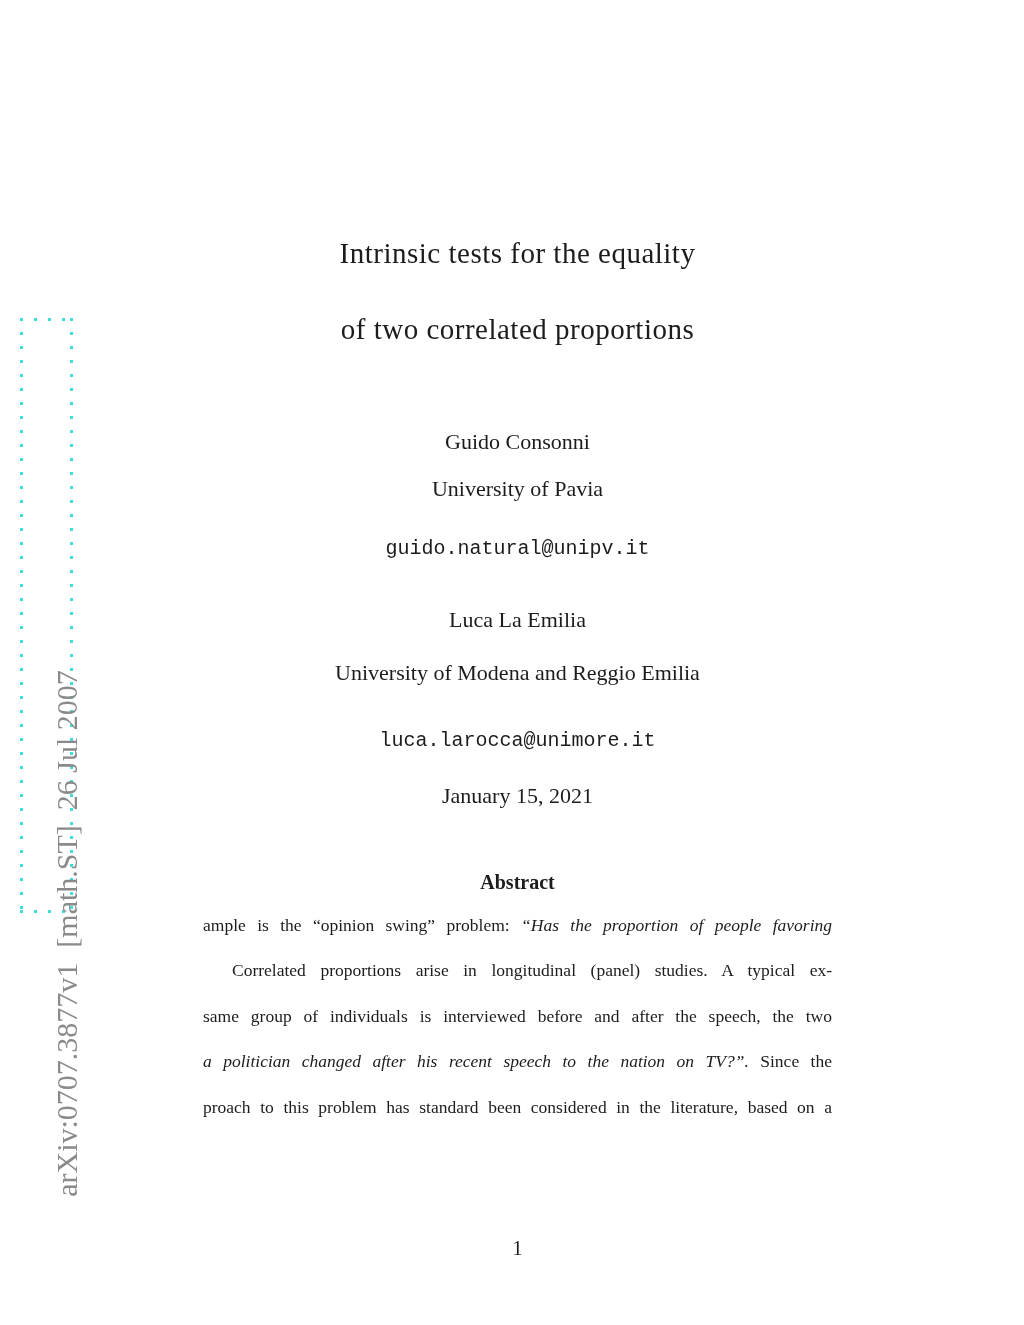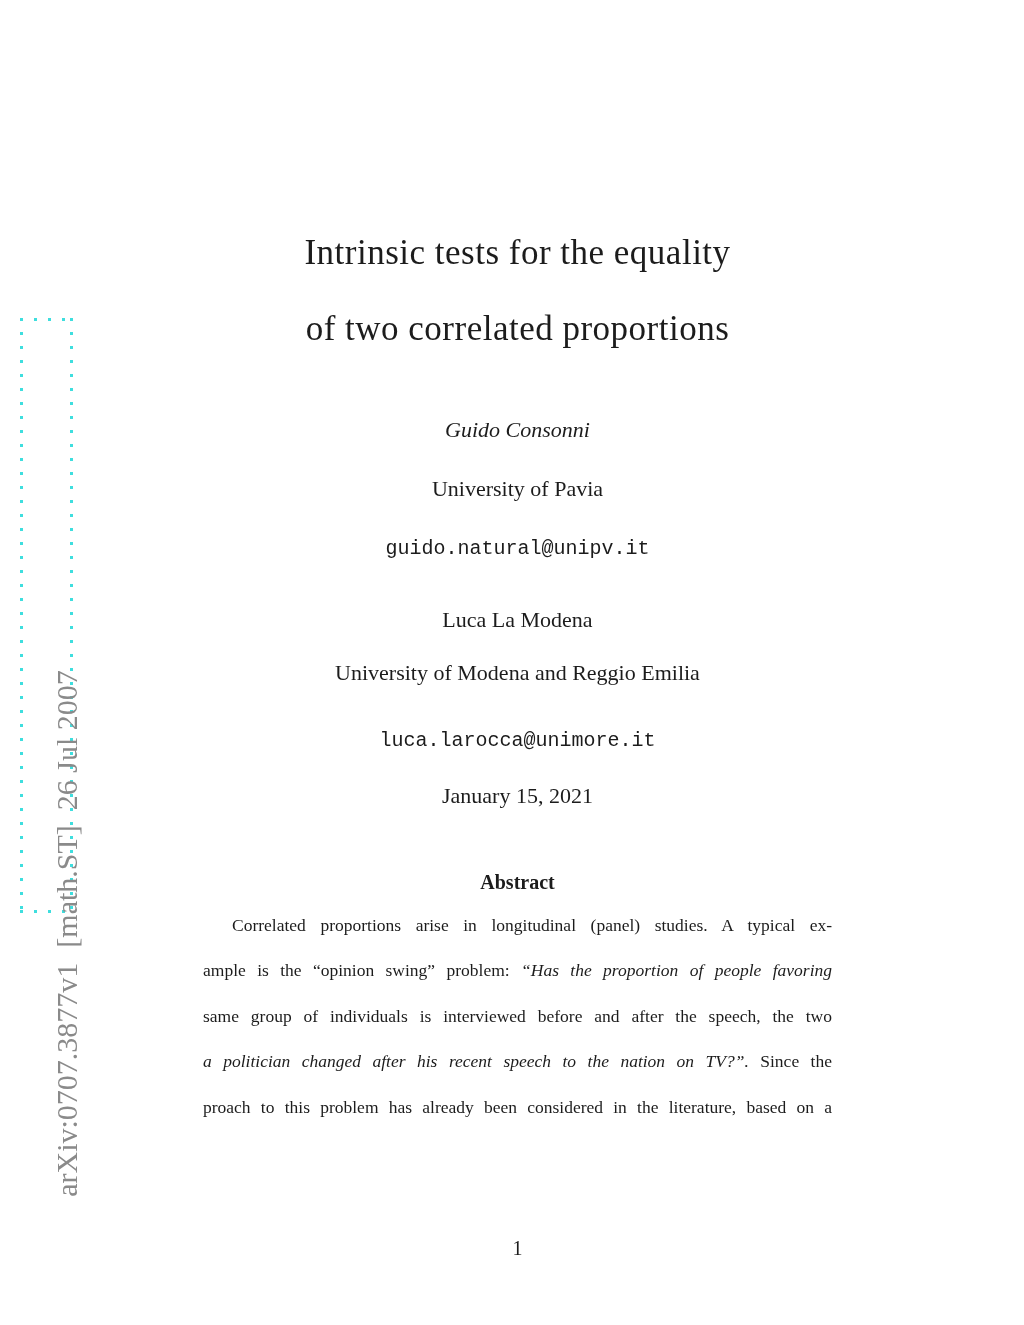--- a/index.html
+++ b/index.html
@@ -9,26 +9,26 @@
     position: relative;
     font-family: "Liberation Serif", serif;
     color: #1c1c1c;
     overflow: hidden;
   }
   .abs-pos { position: absolute; }
 
   
   .col-center { left: 203px; width: 629px; text-align: center; }
 
-  .title { font-size: 35px; line-height: 42px; letter-spacing: 0.5px; }
+  .title { font-size: 29px; line-height: 42px; letter-spacing: 0.5px; }
   .title.l1 { top: 232px; }
   .title.l2 { top: 308px; }
 
   .person { font-size: 22px; line-height: 30px; }
-  .p-name1  { top: 415px; font-style: italic; }
+  .p-name1  { top: 427px; }
   .p-affil1 { top: 474px; }
   .p-email1 { top: 534px; }
   .p-name2  { top: 605px; }
   .p-affil2 { top: 658px; }
   .p-email2 { top: 726px; }
   .email { font-family: "Liberation Mono", "DejaVu Sans Mono", monospace; font-size: 20px; }
 
   .date { top: 781px; font-size: 22px; line-height: 30px; }
 
   .abs-head { top: 868px; font-size: 20px; line-height: 28px; font-weight: bold; }
@@ -78,31 +78,31 @@
     <div class="stamp-text" style="color: rgb(138, 138, 138);">arXiv:0707.3877v1  [math.ST]  26 Jul 2007</div>
   </div>
 
   <div class="abs-pos col-center title l1">Intrinsic tests for the equality</div>
   <div class="abs-pos col-center title l2">of two correlated proportions</div>
 
   <div class="abs-pos col-center person p-name1">Guido Consonni</div>
   <div class="abs-pos col-center person p-affil1">University of Pavia</div>
   <div class="abs-pos col-center person email p-email1">guido.natural@unipv.it</div>
 
-  <div class="abs-pos col-center person p-name2">Luca La Modena</div>
+  <div class="abs-pos col-center person p-name2">Luca La Emilia</div>
   <div class="abs-pos col-center person p-affil2">University of Modena and Reggio Emilia</div>
   <div class="abs-pos col-center person email p-email2">luca.larocca@unimore.it</div>
 
   <div class="abs-pos col-center date">January 15, 2021</div>
 
   <div class="abs-pos col-center abs-head">Abstract</div>
 
   <div class="abs-pos abs-body" id="abs-body">
+      <div class="abs-line"><span>ample is the “opinion swing” problem:  </span><span class="it">“Has the proportion of people favoring</span></div>
       <div class="abs-line indent"><span>Correlated proportions arise in longitudinal (panel) studies.  A typical ex-</span></div>
-      <div class="abs-line"><span>ample is the “opinion swing” problem:  </span><span class="it">“Has the proportion of people favoring</span></div>
       <div class="abs-line"><span>same group of individuals is interviewed before and after the speech, the two</span></div>
       <div class="abs-line"><span class="it">a politician changed after his recent speech to the nation on TV?”.</span><span>  Since the</span></div>
-      <div class="abs-line"><span>proach to this problem has already been considered in the literature, based on a</span></div>
+      <div class="abs-line"><span>proach to this problem has standard been considered in the literature, based on a</span></div>
     </div>
 
   <div class="abs-pos col-center pageno">1</div>
 
 </div>
 
 </body></html>

